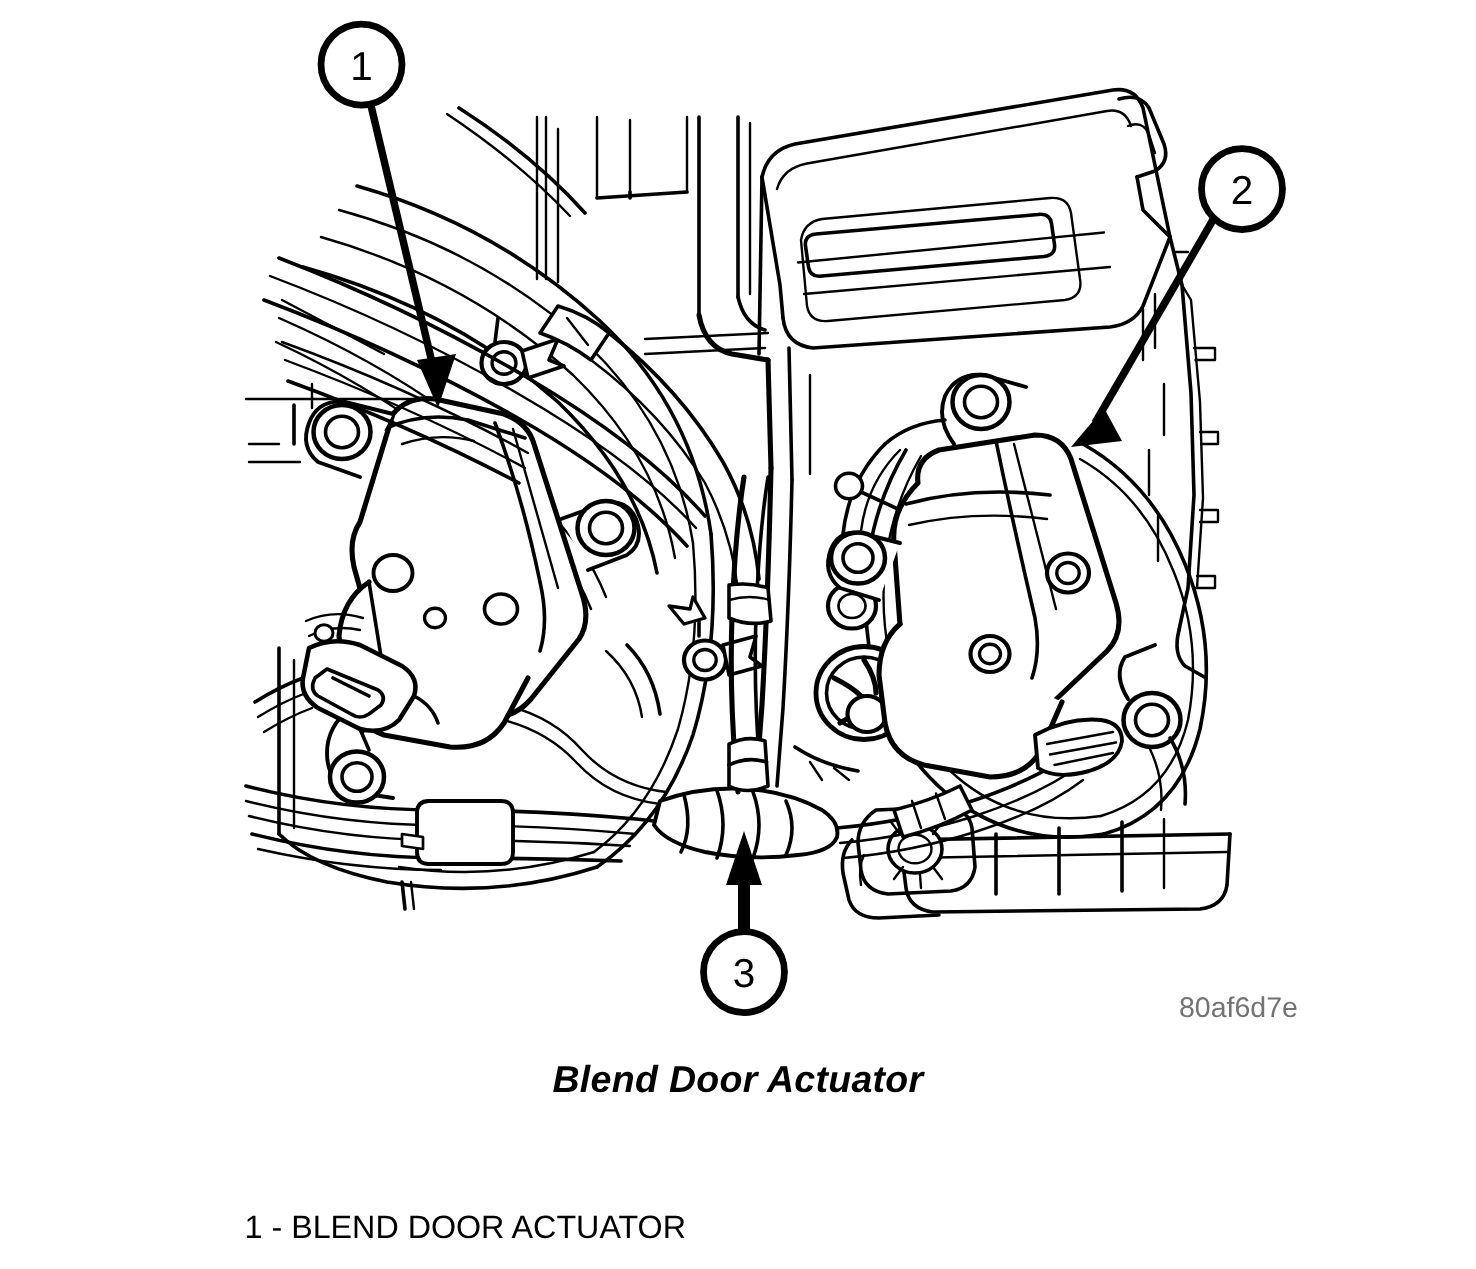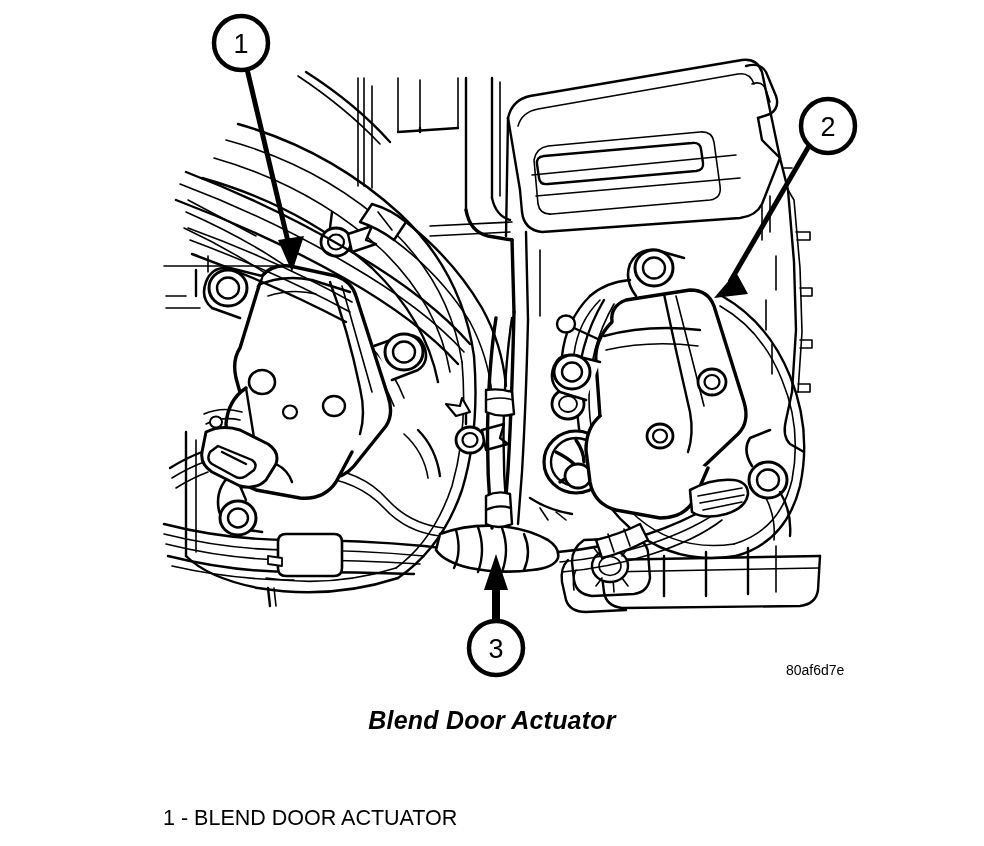--- a/index.html
+++ b/index.html
@@ -87,22 +87,22 @@
   }
   .legend-row { white-space: pre; }
   .legend-idx { display: inline; }
   .legend-dash { display: inline; }
   .legend-label { display: inline; }
   .figcode {
     position: absolute;
     left: 786px;
     top: 662px;
     font-family: "Liberation Sans", sans-serif;
-    font-size: 14px;
-    color: #000000;
+    font-size: 19px;
+    color: #737373;
   }
 </style>
 </head>
 <body>
 
 <div id="figure-root">
 
   <svg class="diagram" viewBox="0 0 984 846">
 
     <g>

